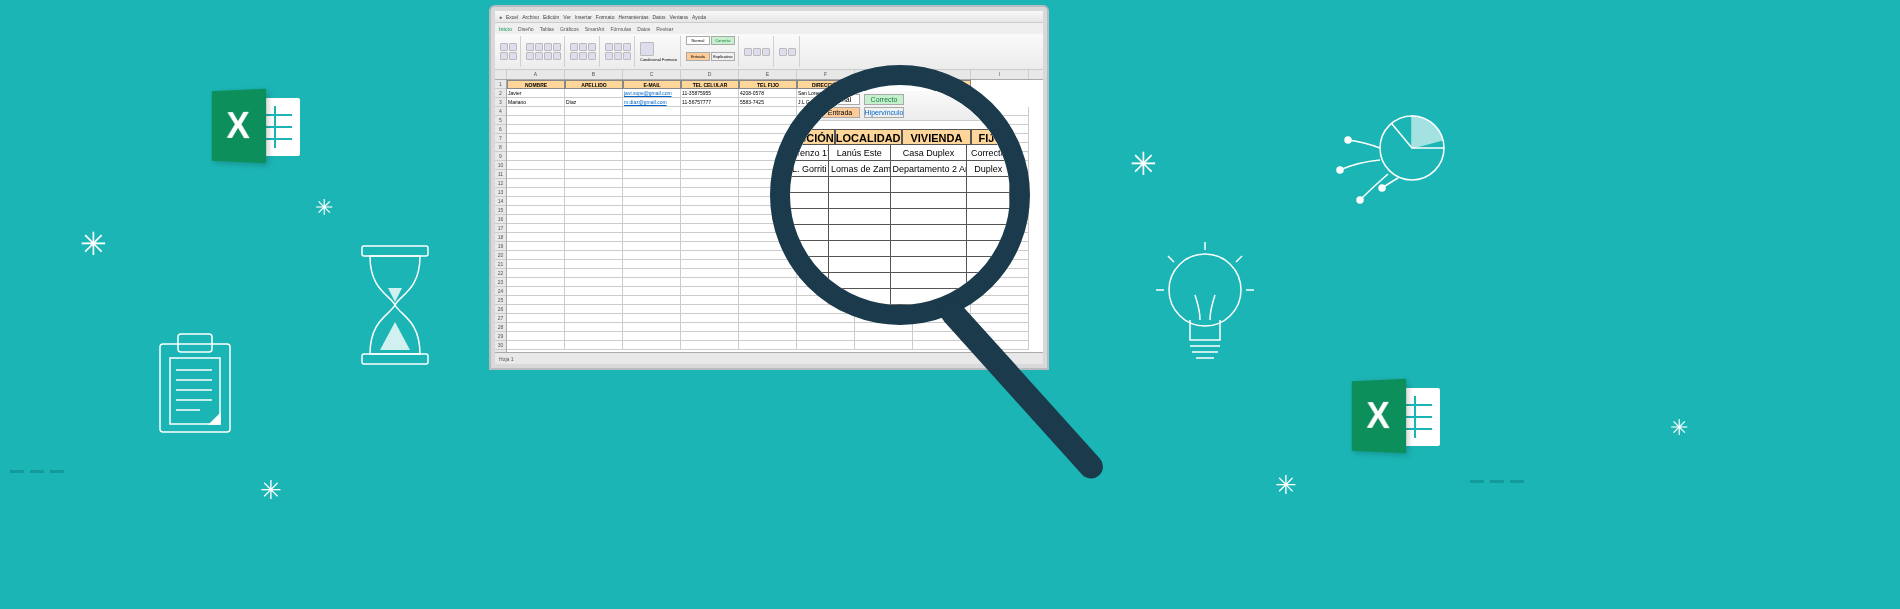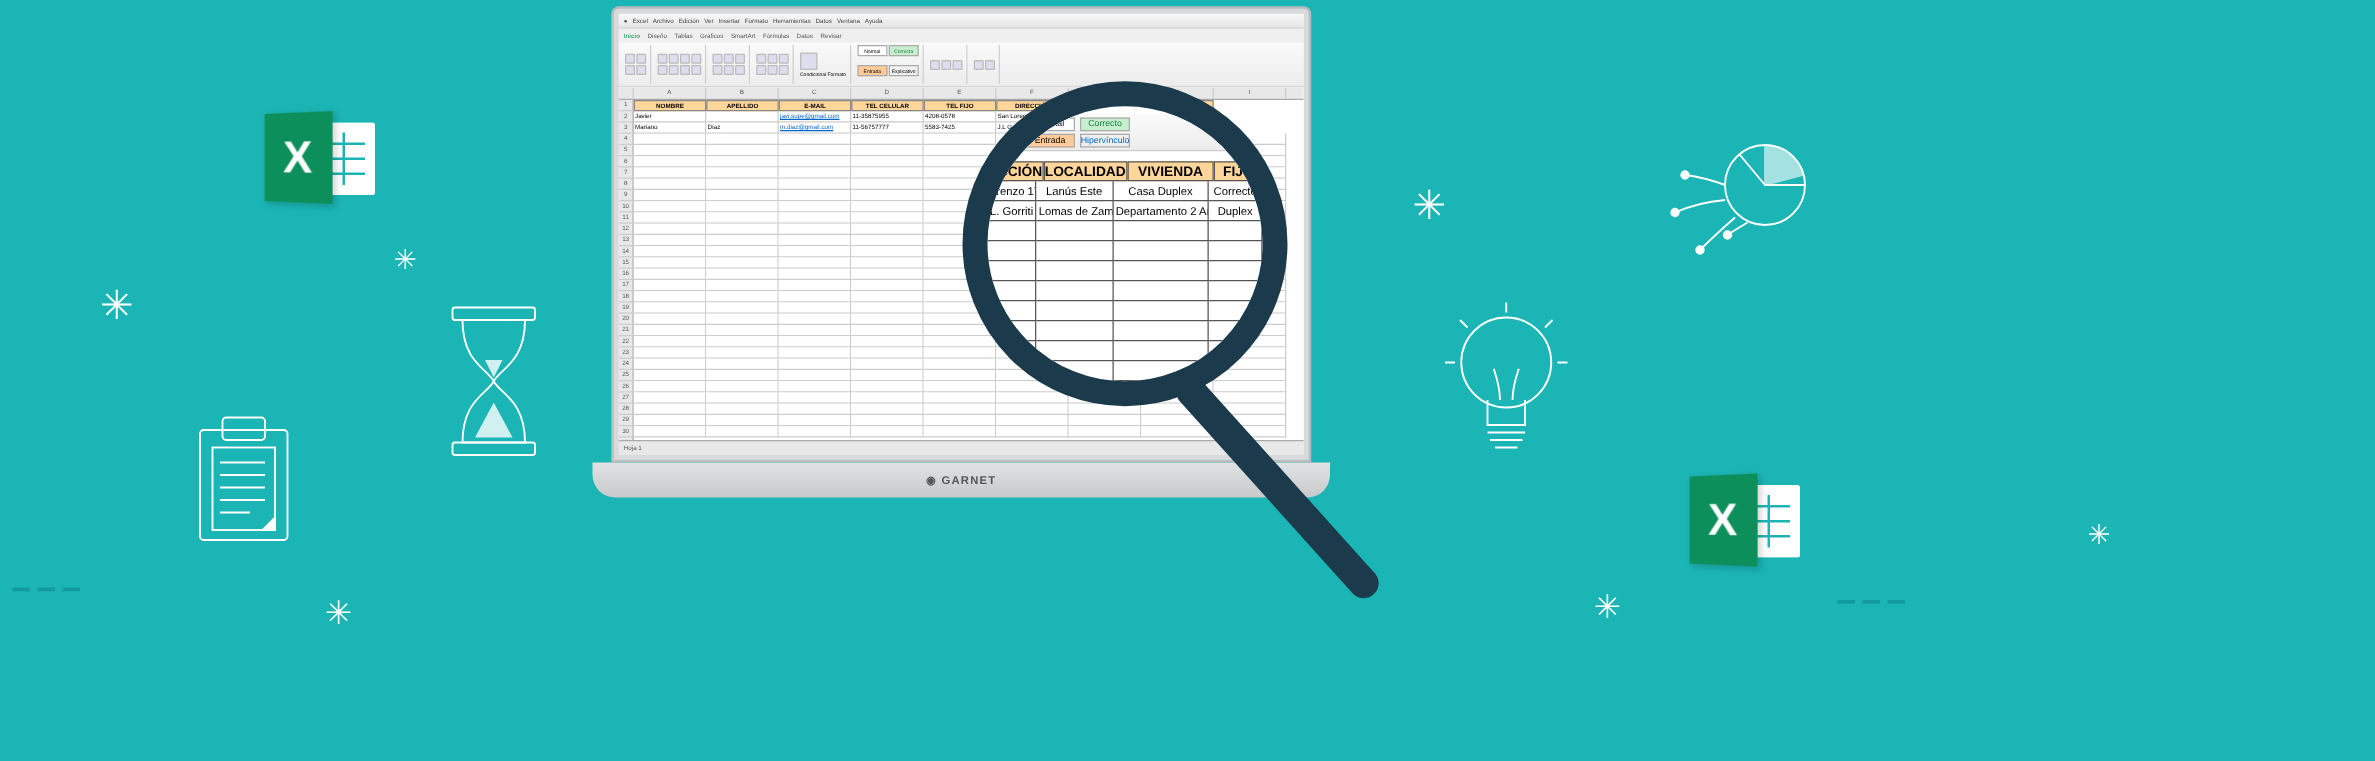--- a/index.html
+++ b/index.html
@@ -732,23 +732,20 @@
                 </div>
               </div>
             </div>
           </div>
           <div class="sheet-tabs">
               <span>Hoja 1</span>
             </div>
         </div>
       </div>
     </div>
-    <div class="keyboard-deck">
-      <span>◉ <span>GARNET</span></span>
-    </div>
   </div>
 
   <div class="magnifier">
     <div class="lens">
       <div class="lens-content">
         <div class="zoom-toolbar">
           <div class="big-btn"></div>
           <div class="zgroup">
             <div class="zstyle style-normal">Normal</div>
             <div class="zstyle style-entrada">Entrada</div>

